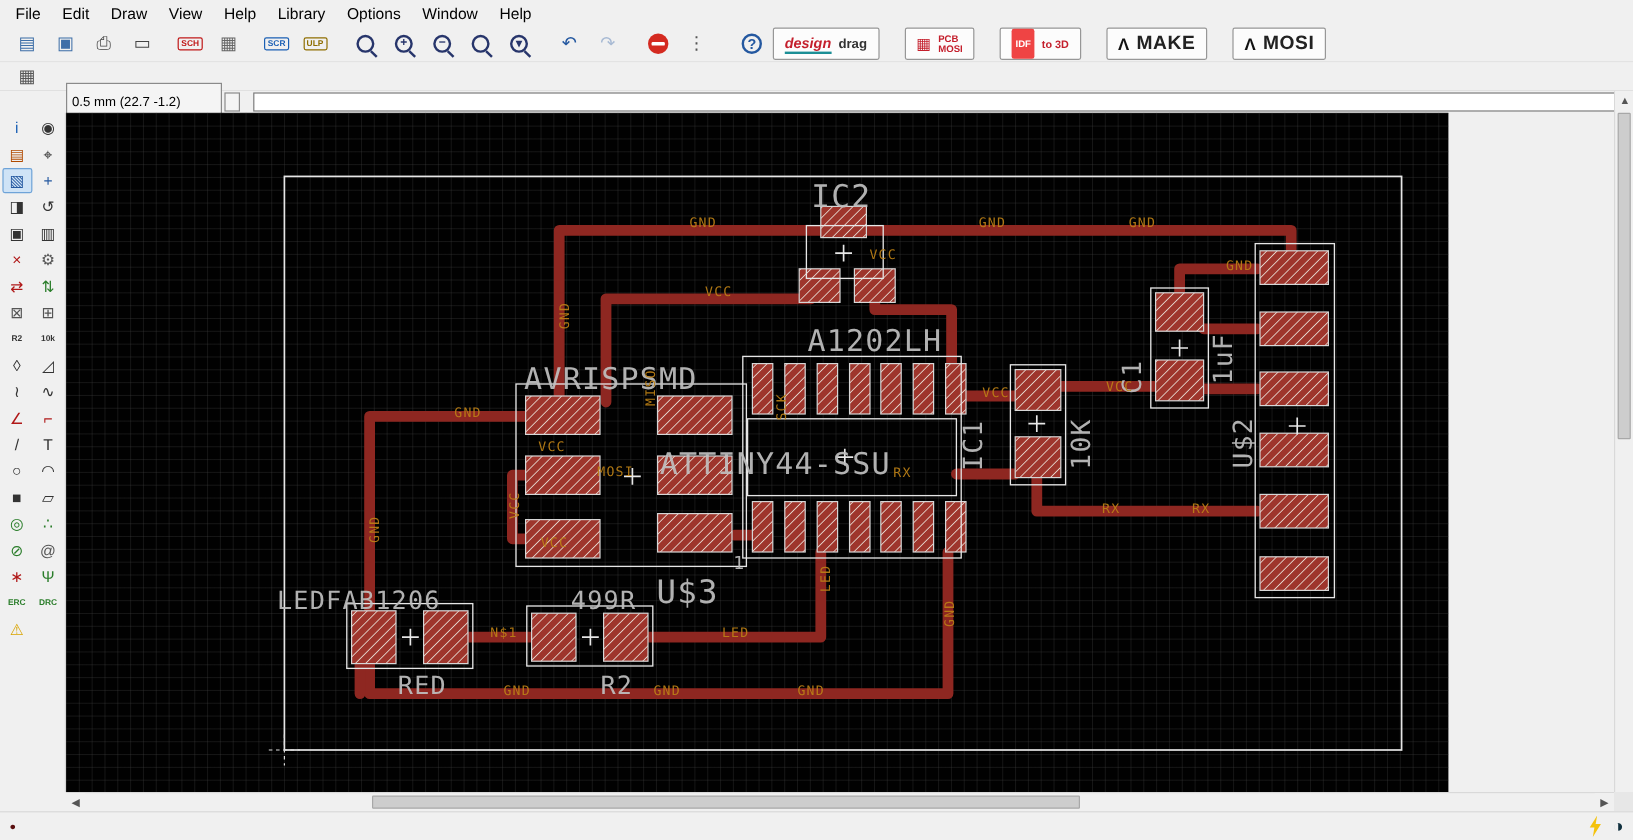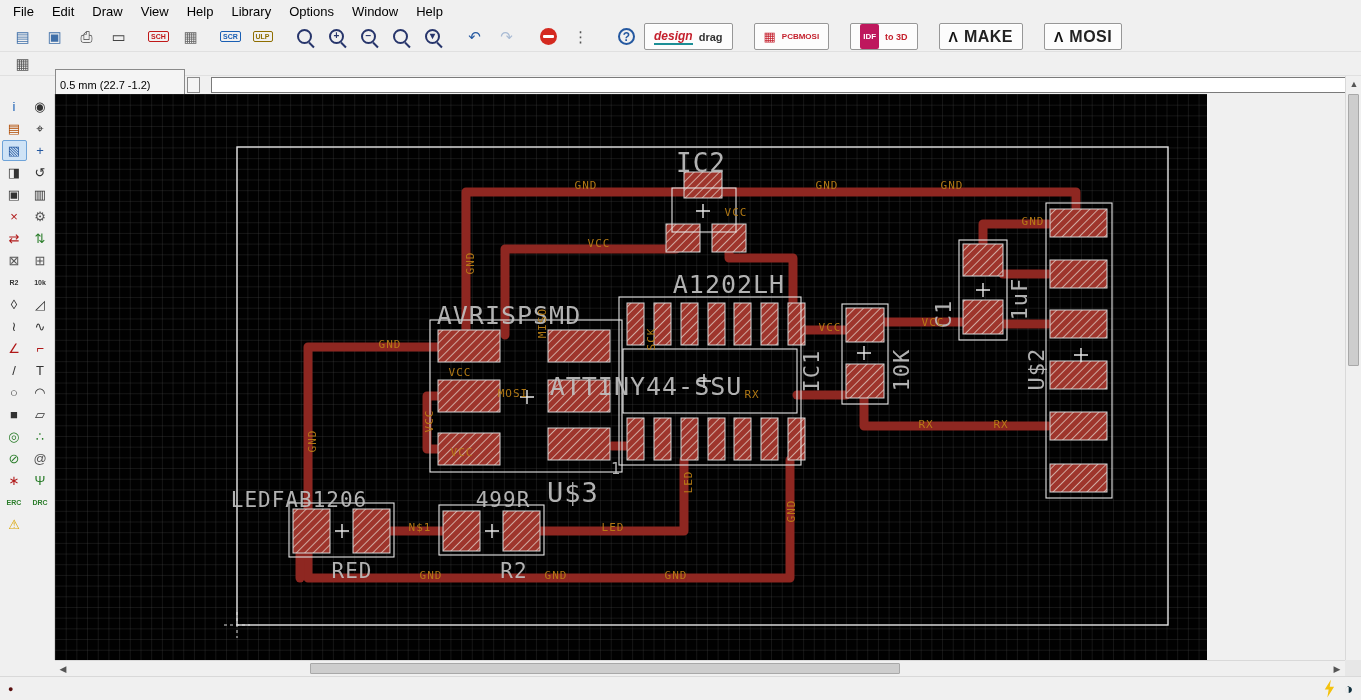--- a/index.html
+++ b/index.html
@@ -32,22 +32,22 @@
   .stopbtn{width:17px;height:17px;border-radius:50%;background:#d42a20;position:relative;display:block}
   .stopbtn::after{content:"";position:absolute;left:3px;top:7px;width:11px;height:3px;background:#fff;border-radius:1px}
   .helpc{width:17px;height:17px;border-radius:50%;border:2px solid #2458a0;color:#2458a0;
          font-weight:bold;font-size:12px;display:flex;align-items:center;justify-content:center;box-sizing:border-box}
   .special{height:25px;border:1px solid #979797;background:#fcfcfc;border-radius:2px;display:flex;
            align-items:center;padding:0 9px;margin-right:21px;gap:6px;flex:0 0 auto;
            box-shadow:inset 0 1px 0 #fff}
   .special .dl1{color:#c41f2c;font-style:italic;font-weight:bold;font-size:12px;border-bottom:2px solid #1c8f96}
   .special .dl2{color:#333;font-size:11px;font-weight:bold}
   .special .sticon{color:#c41f2c;font-size:13px}
-  .special .stack{display:flex;flex-direction:row;line-height:1;color:#c41f2c;font-size:8px;font-weight:bold}
-  .special .idfbox{background:#be185d;color:#fff;font-size:8px;font-weight:bold;padding:8px 3px;border-radius:2px}
+  .special .stack{display:flex;flex-direction:column;line-height:1;color:#c41f2c;font-size:8px;font-weight:bold}
+  .special .idfbox{background:#ef4444;color:#fff;font-size:8px;font-weight:bold;padding:8px 3px;border-radius:2px}
   .special .idftxt{color:#c41f2c;font-size:9px;font-weight:bold}
   .special .lam{font-size:14px;font-weight:bold;color:#111}
   .special .mk{font-size:16px;font-weight:bold;color:#222;letter-spacing:.5px}
 
   
   .coordrow{position:absolute;top:76px;left:0;width:100%;height:18px;background:#f0f0f0;
             display:flex;align-items:center}
   .coordbox{margin-left:55px;width:130px;height:32px;border:1px solid #8a8a8a;background:#f4f4f4;
             font-size:11px;padding:0 4px;display:flex;align-items:center;box-sizing:border-box}
   .coordmini{width:13px;height:16px;border:1px solid #8a8a8a;background:#f4f4f4;margin-left:2px;box-sizing:border-box}

